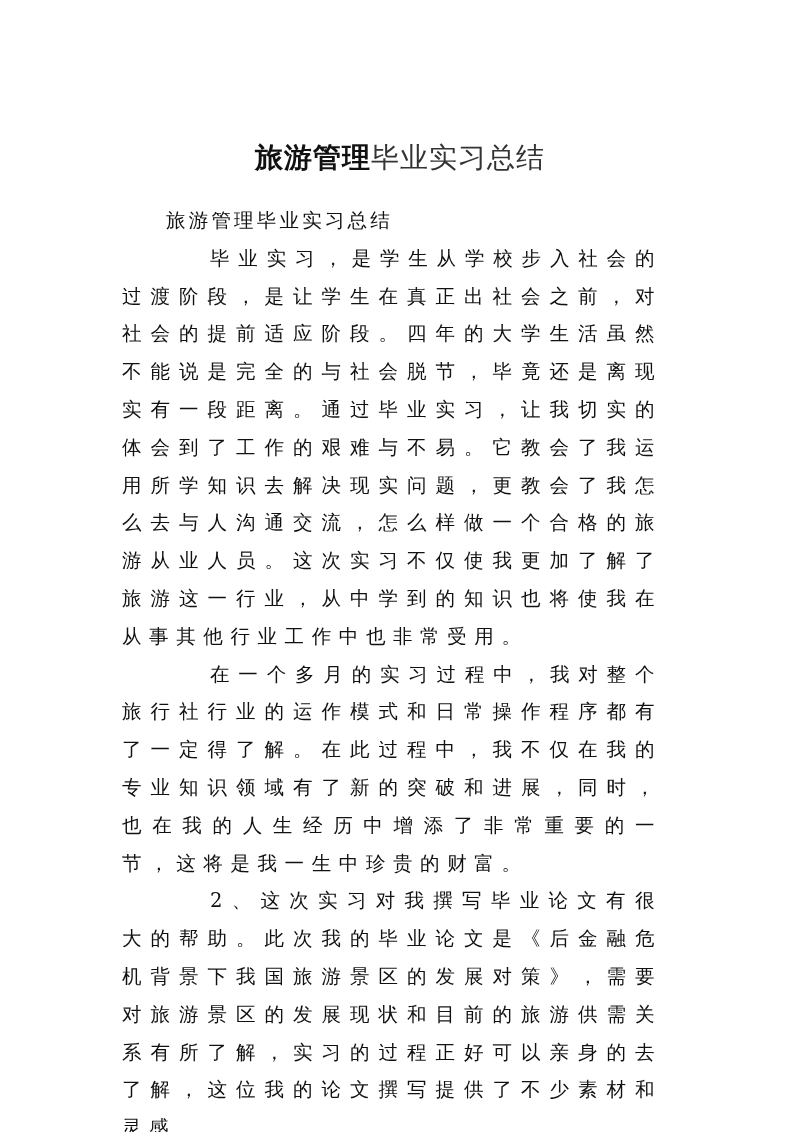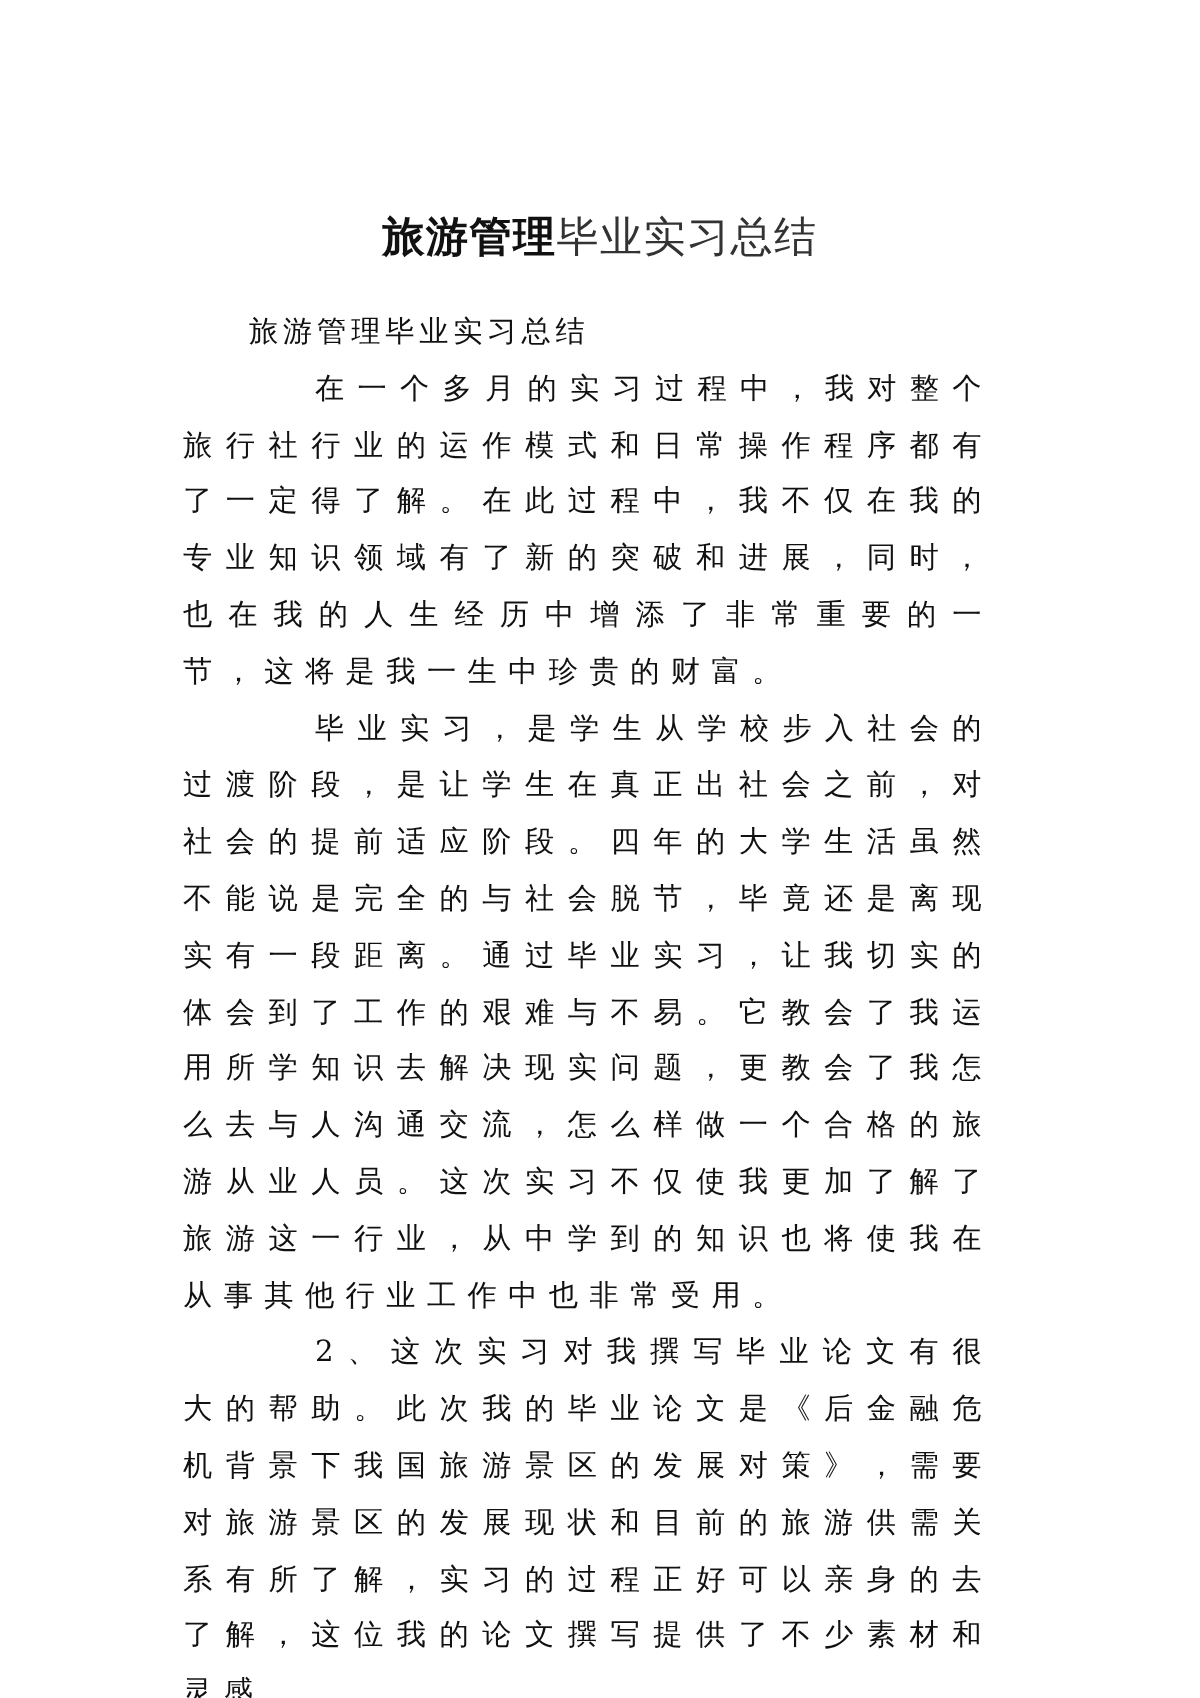--- a/index.html
+++ b/index.html
@@ -18,18 +18,18 @@
 </style>
 </head>
 <body>
 
 <div class="page">
   <div class="title">
     <span class="bold">旅游管理</span><span class="light">毕业实习总结</span>
   </div>
   <div class="body">
     <p class="subtitle">旅游管理毕业实习总结</p>
+    <p class="para">毕业实习，是学生从学校步入社会的过渡阶段，是让学生在真正出社会之前，对社会的提前适应阶段。四年的大学生活虽然不能说是完全的与社会脱节，毕竟还是离现实有一段距离。通过毕业实习，让我切实的体会到了工作的艰难与不易。它教会了我运用所学知识去解决现实问题，更教会了我怎么去与人沟通交流，怎么样做一个合格的旅游从业人员。这次实习不仅使我更加了解了旅游这一行业，从中学到的知识也将使我在从事其他行业工作中也非常受用。</p>
     <p class="para">在一个多月的实习过程中，我对整个旅行社行业的运作模式和日常操作程序都有了一定得了解。在此过程中，我不仅在我的专业知识领域有了新的突破和进展，同时，也在我的人生经历中增添了非常重要的一节，这将是我一生中珍贵的财富。</p>
-    <p class="para">毕业实习，是学生从学校步入社会的过渡阶段，是让学生在真正出社会之前，对社会的提前适应阶段。四年的大学生活虽然不能说是完全的与社会脱节，毕竟还是离现实有一段距离。通过毕业实习，让我切实的体会到了工作的艰难与不易。它教会了我运用所学知识去解决现实问题，更教会了我怎么去与人沟通交流，怎么样做一个合格的旅游从业人员。这次实习不仅使我更加了解了旅游这一行业，从中学到的知识也将使我在从事其他行业工作中也非常受用。</p>
     <p class="para">2、这次实习对我撰写毕业论文有很大的帮助。此次我的毕业论文是《后金融危机背景下我国旅游景区的发展对策》，需要对旅游景区的发展现状和目前的旅游供需关系有所了解，实习的过程正好可以亲身的去了解，这位我的论文撰写提供了不少素材和灵感。</p>
     <p class="para">2、经过了1个多月的旅行社实习，使我们对旅行</p>
   </div>
 </div>
 
 </body></html>

